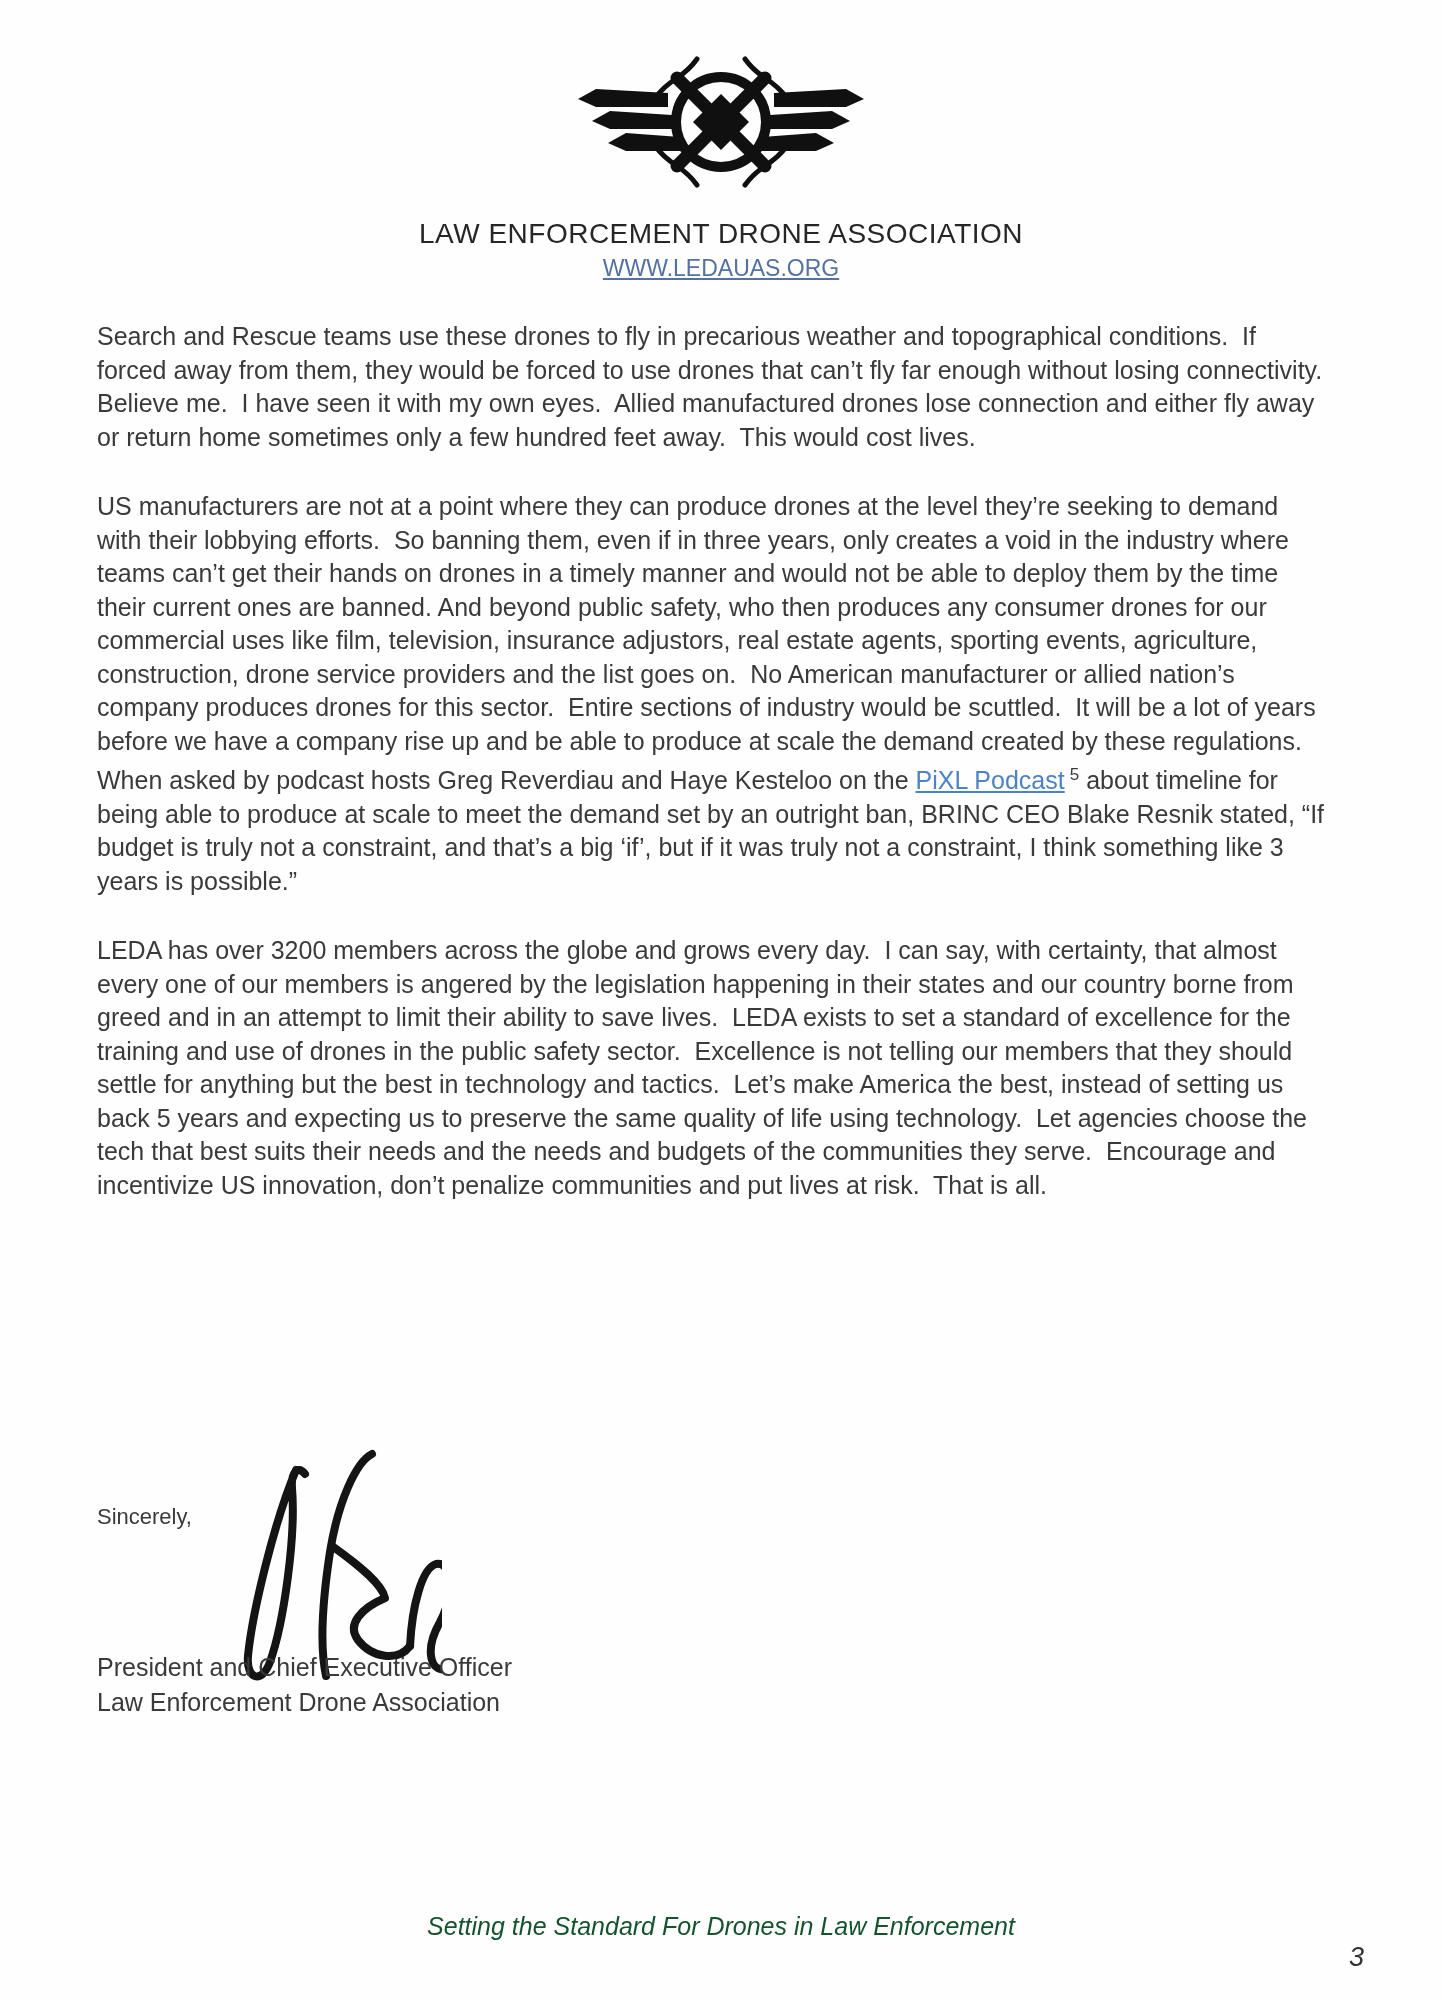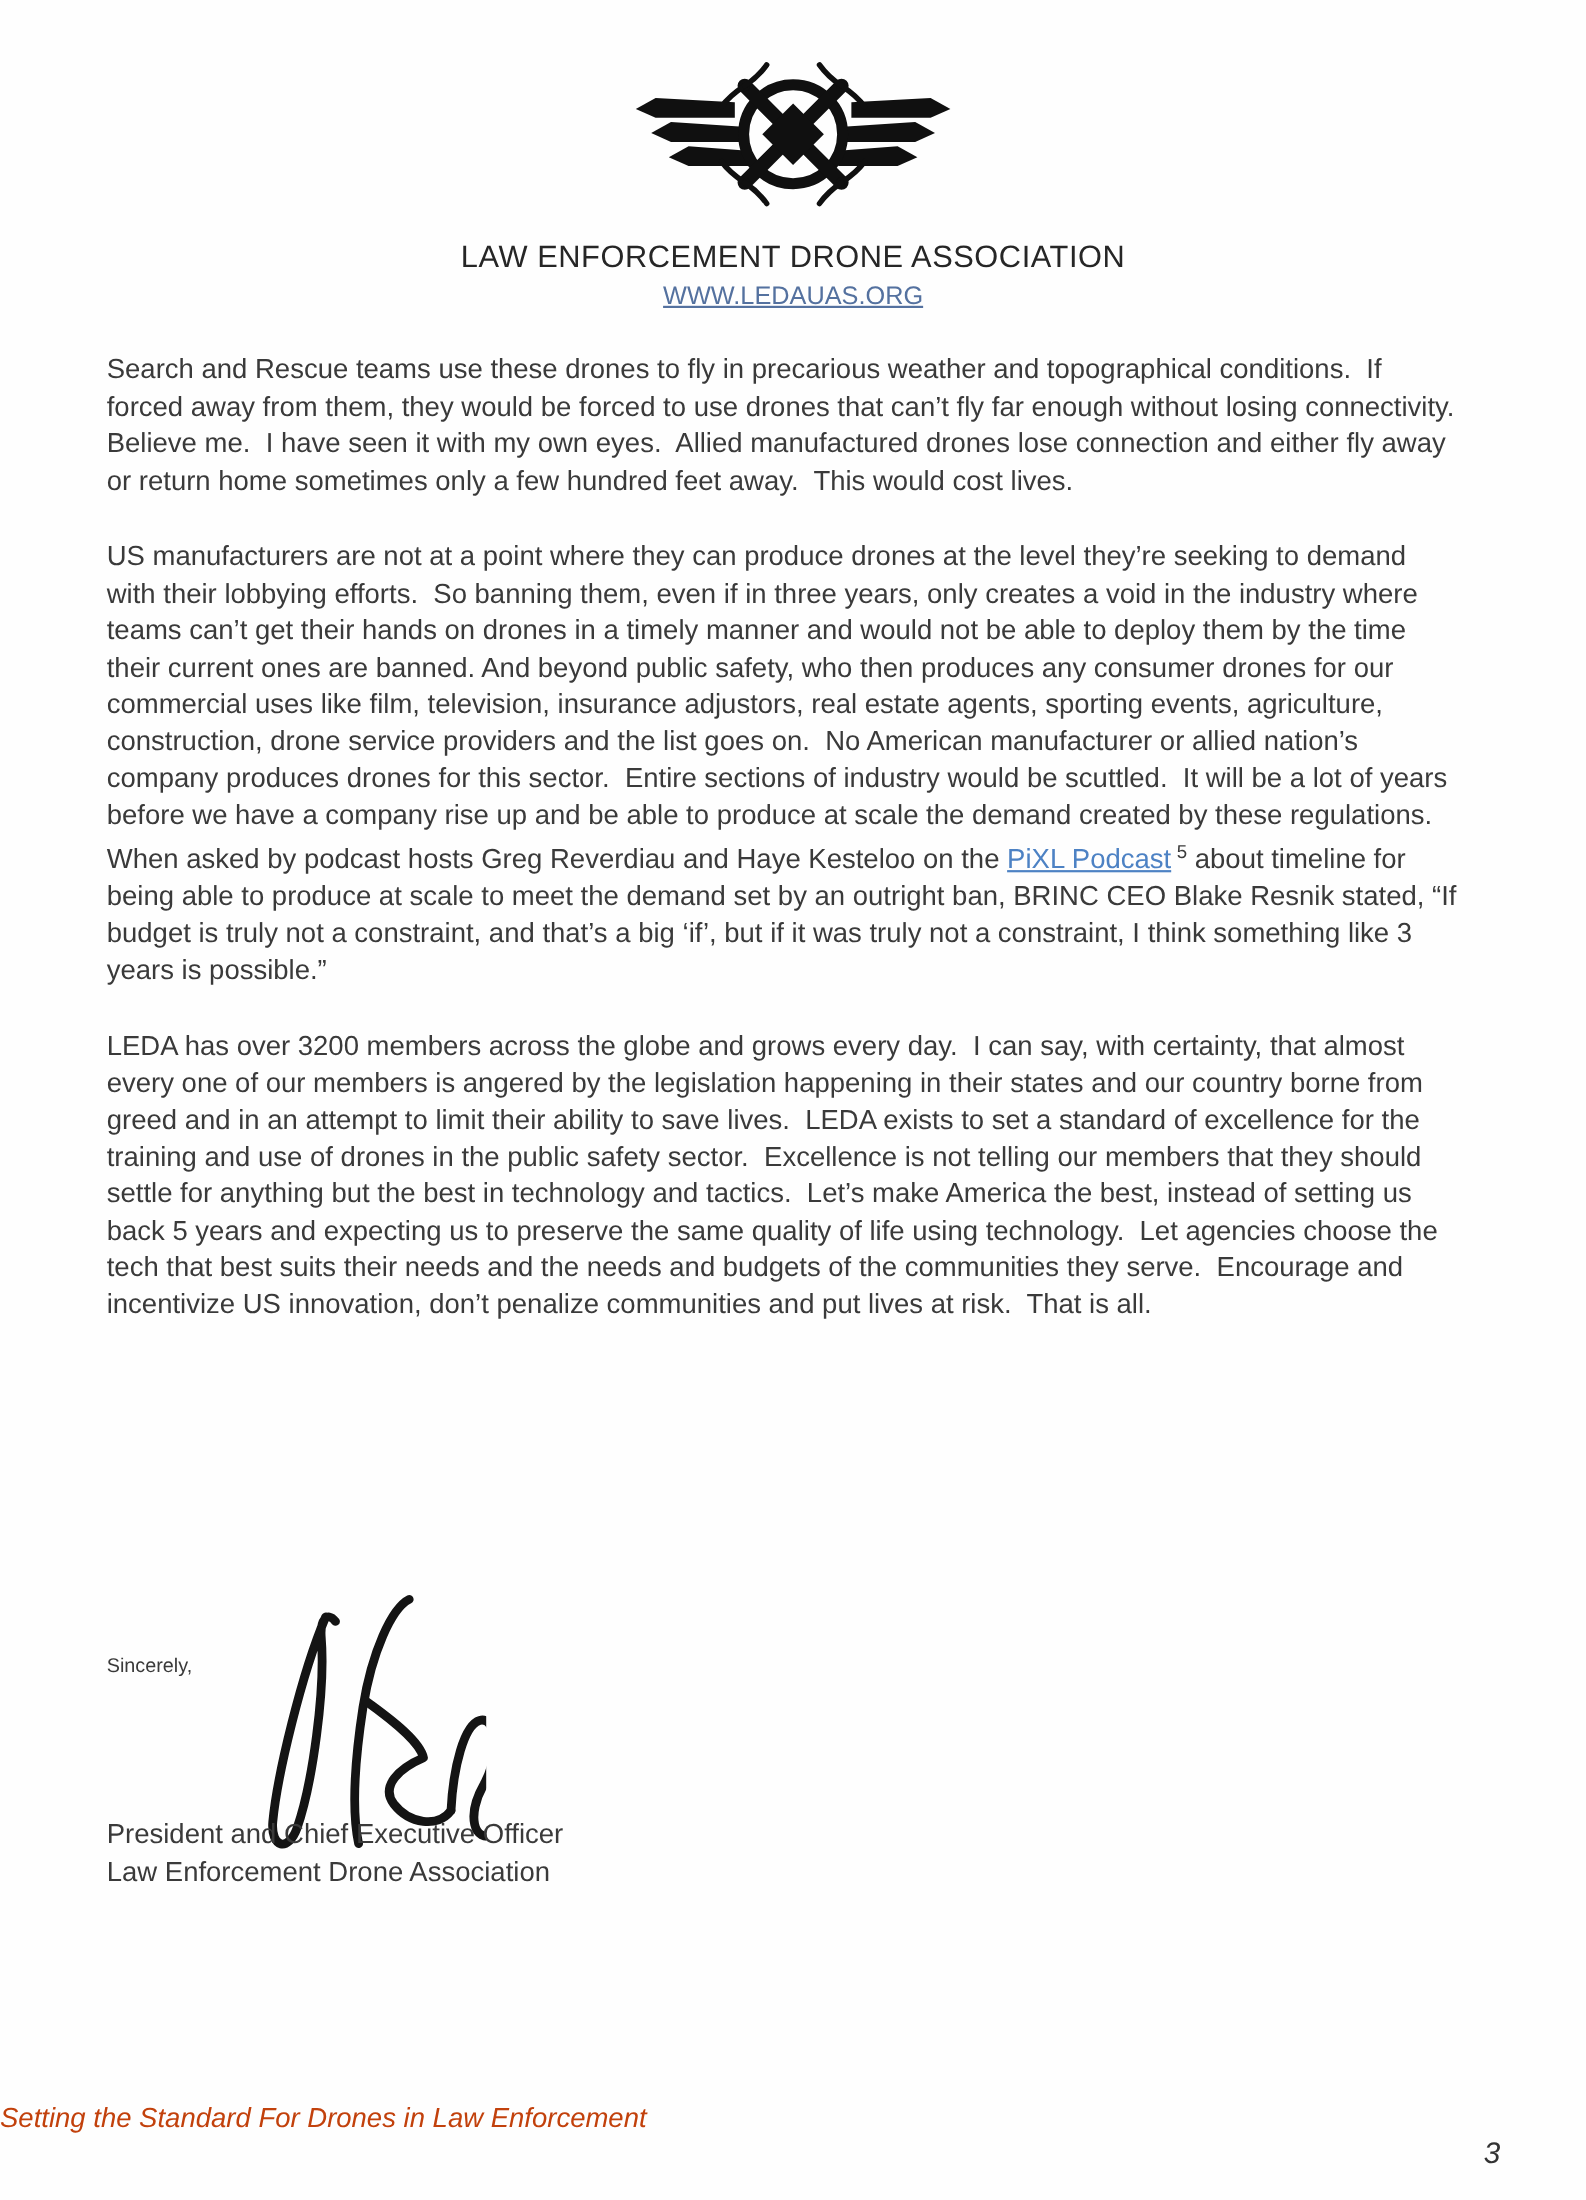--- a/index.html
+++ b/index.html
@@ -59,21 +59,21 @@
   sup.footnote {
     font-size: 17px;
     margin-left: 5px;
     color: #3a3a3a;
   }
   
   .closing {
     position: absolute;
     left: 97px;
     top: 1504px;
-    font-size: 18px;
+    font-size: 22px;
     color: #3a3a3a;
   }
   .signature-svg {
     position: absolute;
     left: 212px;
     top: 1446px;
   }
   .sig-block {
     position: absolute;
     left: 97px;
@@ -81,24 +81,24 @@
     font-size: 25px;
     line-height: 35px;
     color: #3a3a3a;
   }
   
   .footer-tagline {
     position: absolute;
     left: 0;
     top: 1912px;
     width: 100%;
-    text-align: left;
+    text-align: center;
     font-style: italic;
     font-size: 25px;
-    color: #c2410c;
+    color: #14532d;
   }
   .page-number {
     position: absolute;
     right: 78px;
     top: 1942px;
     font-size: 27px;
     font-style: italic;
     color: #333333;
   }
 </style>

